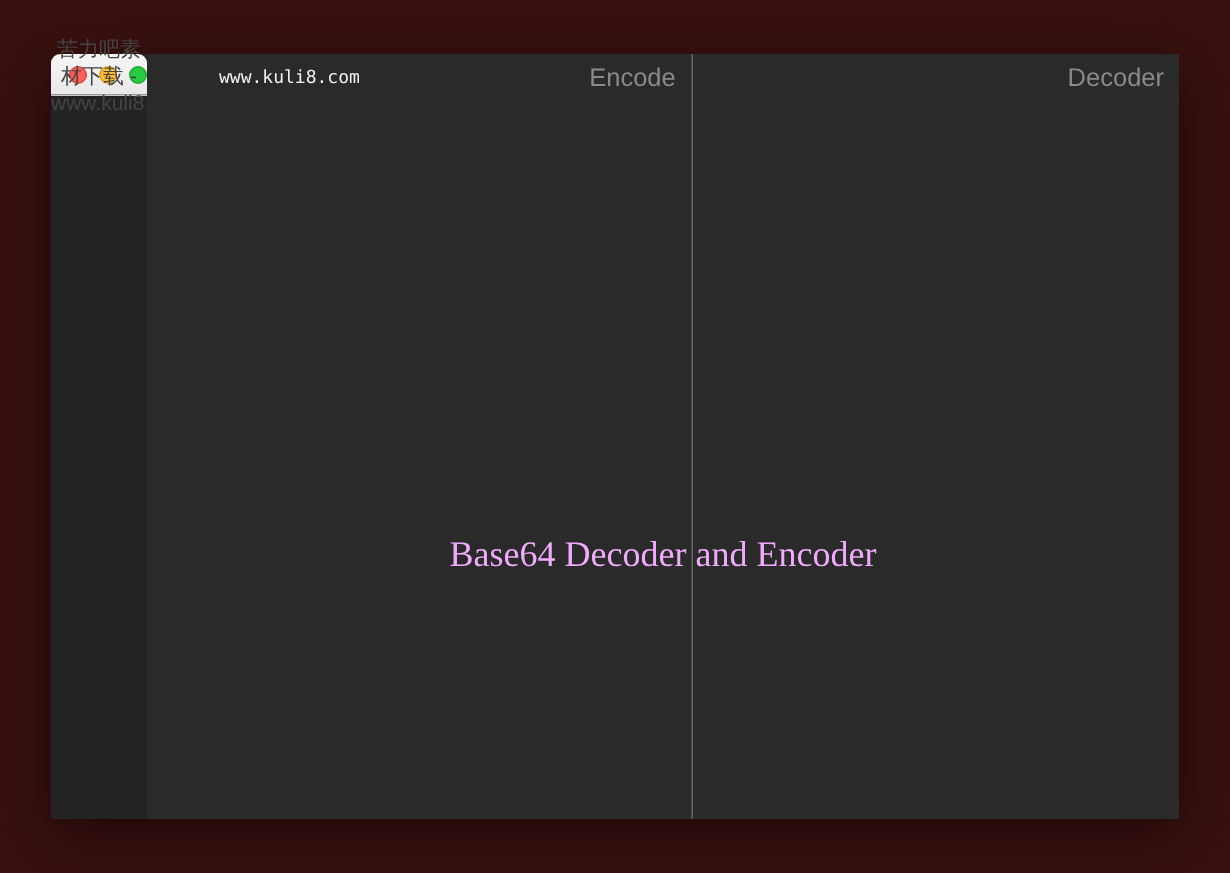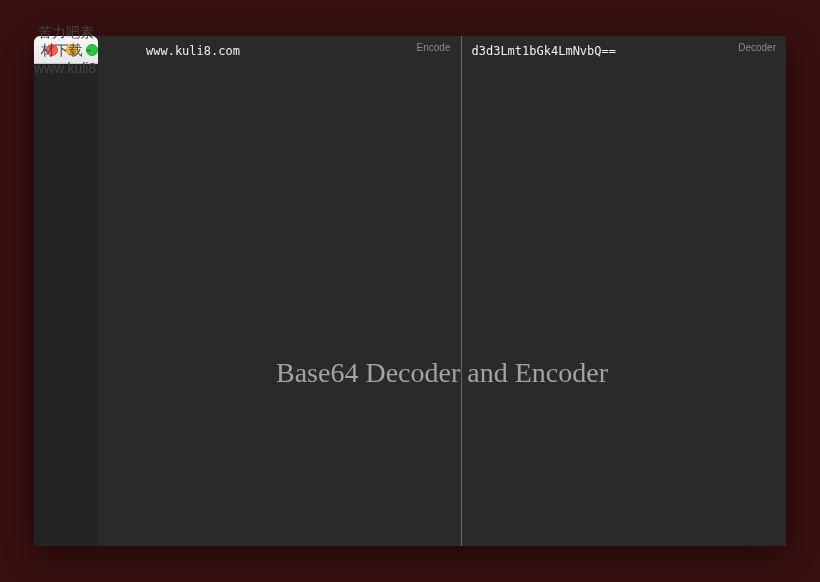--- a/index.html
+++ b/index.html
@@ -75,36 +75,36 @@
     }
     .pane-left {
       border-right: 1px solid #666;
       padding-left: 48px;
     }
     .pane-label {
       position: absolute;
       top: 6px;
       right: 10px;
       color: #8a8a8a;
-      font-size: 10px;
+      font-size: 17px;
       font-family: -apple-system, sans-serif;
     }
     .pane-content {
       color: #f0f0f0;
       font-size: 12px;
       word-break: break-all;
     }
     .overlay-title {
       position: absolute;
       top: 63%;
       left: 0;
       right: 0;
       text-align: center;
-      color: #a3a3a3;
-      font-size: 28px;
+      color: #f0abfc;
+      font-size: 24px;
       font-family: Georgia, "Times New Roman", serif;
       font-weight: normal;
       pointer-events: none;
     }
   </style>
 </head>
 <body>
 
 <div class="window">
   <div class="title-bar">
@@ -114,18 +114,17 @@
       <div class="traffic-light tl-green"></div>
     </div>
     <div class="title-text">苦力吧素材下载 - www.kuli8.com</div>
   </div>
   <div class="panes">
     <div class="pane pane-left">
       <div class="pane-content">www.kuli8.com</div>
       <div class="pane-label">Encode</div>
     </div>
     <div class="pane pane-right">
-      <div class="pane-content">d3d3Lmt1bGk4LmNvbQ==</div>
       <div class="pane-label">Decoder</div>
     </div>
     <div class="overlay-title">Base64 Decoder and Encoder</div>
   </div>
 </div>
 
 </body></html>

